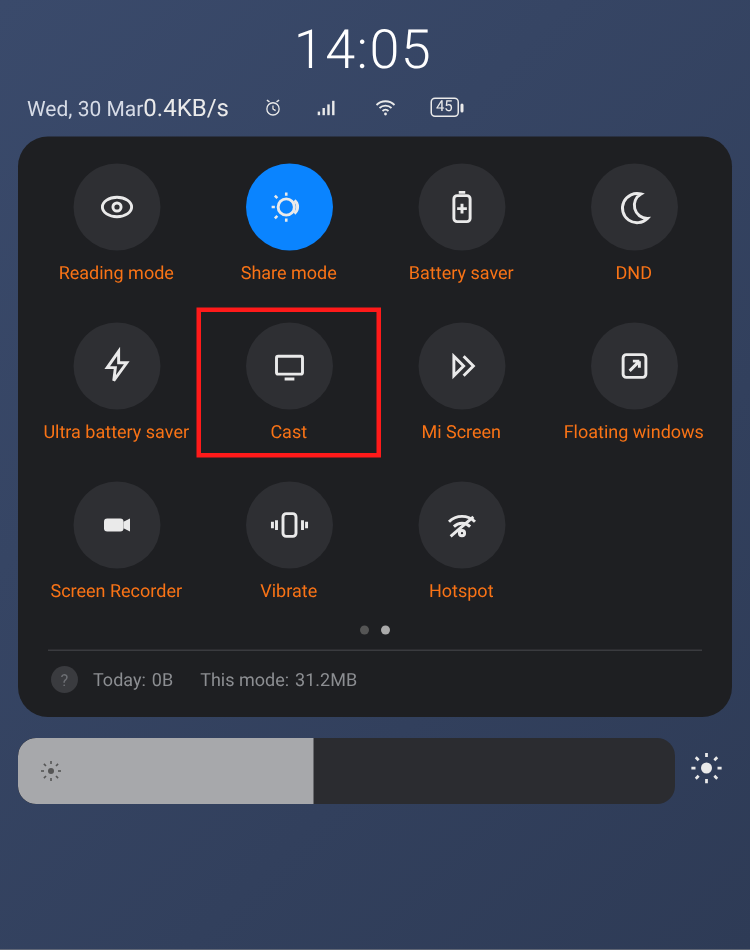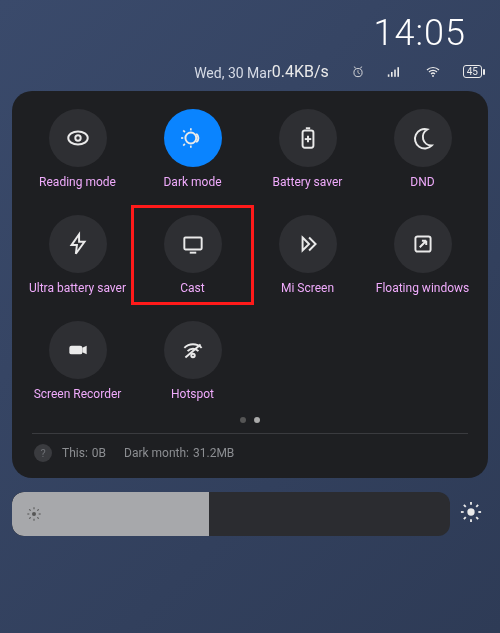--- a/index.html
+++ b/index.html
@@ -1,49 +1,49 @@
 <!DOCTYPE html>
 <html><head>
 <meta charset="utf-8">
 <style>
   * { box-sizing: border-box; margin: 0; padding: 0; }
   html, body { width: 500px; height: 633px; overflow: hidden; font-family: -apple-system, Roboto, Arial, sans-serif; }
   body { background: linear-gradient(135deg, #3a4a6b 0%, #2e3b56 100%); color: #eaeaea; }
 
-  .statusbar { display: flex; justify-content: flex-end; align-items: flex-start; padding: 12px 34px 4px 18px; }
+  .statusbar { display: flex; justify-content: center; align-items: flex-start; padding: 12px 34px 4px 18px; }
   .clock { font-size: 36px; font-weight: 300; color: #fff; letter-spacing: 1px; }
   .date { font-size: 14px; color: #d6dbe6; margin-top: 2px; }
   .status-icons { display:flex; align-items:center; gap:22px; }
   .batt { border:1.5px solid #eaeaea; border-radius:3px; padding:0 3px; font-size:10px; position:relative; }
   .batt::after { content:""; position:absolute; right:-4px; top:3px; width:2px; height:6px; background:#eaeaea; border-radius:1px; }
 
   .panel { margin: 10px 12px 0 12px; background: #1e1f22; border-radius: 20px; padding: 18px 8px 14px 8px; }
   .grid { display: grid; grid-template-columns: repeat(4, 1fr); row-gap: 26px; }
   .tile { display:flex; flex-direction:column; align-items:center; gap:8px; position:relative; cursor:pointer; }
   .circle { width:58px; height:58px; border-radius:50%; background:#2e2f33; display:flex; align-items:center; justify-content:center; }
   .circle.active { background:#0a84ff; }
-  .tlabel { font-size:12px; color:#f0abfc; text-align:center; white-space:nowrap; }
+  .tlabel { font-size:12px; color:#f97316; text-align:center; white-space:nowrap; }
   .highlight { position:absolute; inset:-10px -4px -10px -4px; border:3px solid #ff1a1a; pointer-events:none; }
   svg.icon { width:26px; height:26px; stroke:#eaeaea; fill:none; stroke-width:1.8; }
   svg.icon.fill { fill:#eaeaea; stroke:none; }
 
   .pager { display:flex; justify-content:center; gap:8px; margin:16px 0 10px; }
   .dot { width:6px; height:6px; border-radius:50%; background:#555; }
   .dot.active { background:#aaa; }
   .divider { height:1px; background:#3a3b3f; margin:0 12px; }
   .usage { display:flex; align-items:center; gap:10px; color:#8c8e92; font-size:12px; padding:10px 14px 2px 14px; }
   .usage .q { width:18px; height:18px; border-radius:50%; background:#3a3b3f; display:flex; align-items:center; justify-content:center; font-size:11px; color:#6e7075; }
 
   .brightness { display:flex; align-items:center; gap:10px; margin:14px 12px 0 12px; }
   .track { flex:1; height:44px; background:#2b2c30; border-radius:12px; position:relative; overflow:hidden; }
   .thumb { position:absolute; left:0; top:0; bottom:0; width:45%; background:#a7a8ab; border-radius:12px 0 0 12px; display:flex; align-items:center; padding-left:14px; }
   .sun-small { width:16px; height:16px; }
   .sun-big { width:22px; height:22px; margin-right:6px; }
 
-  .row2 { margin-top:4px; display:flex; justify-content:flex-end; align-items:center; padding:0 18px 0 18px; }
+  .row2 { margin-top:4px; display:flex; justify-content:flex-start; align-items:center; padding:0 18px 0 18px; }
 </style>
 </head>
 <body>
 
 <div class="statusbar">
   <div>
     <div class="clock">14:05</div>
   </div>
   <div>
     <svg class="gear" viewBox="0 0 24 24">
@@ -83,21 +83,21 @@
           </svg>
         </div>
         <div class="tlabel">Reading mode</div>
       </div>
       <div class="tile">
         <div class="circle active">
           <svg viewBox="0 0 24 24" class="icon">
             <use href="#moon-sun-icon"></use>
           </svg>
         </div>
-        <div class="tlabel">Dark mode</div>
+        <div class="tlabel">Share mode</div>
       </div>
       <div class="tile">
         <div class="circle">
           <svg viewBox="0 0 24 24" class="icon">
             <use href="#battery-plus-icon"></use>
           </svg>
         </div>
         <div class="tlabel">Battery saver</div>
       </div>
       <div class="tile">
@@ -141,40 +141,48 @@
         </div>
         <div class="tlabel">Floating windows</div>
       </div>
       <div class="tile">
         <div class="circle">
           <svg viewBox="0 0 24 24" class="icon fill">
             <use href="#videocam-icon"></use>
           </svg>
         </div>
         <div class="tlabel">Screen Recorder</div>
+      </div>
+      <div class="tile">
+        <div class="circle">
+          <svg viewBox="0 0 24 24" class="icon">
+            <use href="#vibrate-icon"></use>
+          </svg>
+        </div>
+        <div class="tlabel">Vibrate</div>
       </div>
       <div class="tile">
         <div class="circle">
           <svg viewBox="0 0 24 24" class="icon">
             <use href="#hotspot-icon"></use>
           </svg>
         </div>
         <div class="tlabel">Hotspot</div>
       </div>
     </div>
   <div class="pager">
     <div class="dot"></div>
     <div class="dot active"></div>
   </div>
   <div class="divider"></div>
   <div class="usage">
     <span class="q">?</span>
-    <span>This:</span>
+    <span>Today:</span>
     <span style="margin-left:-6px">0B</span>
-    <span style="margin-left:8px">Dark month:</span>
+    <span style="margin-left:8px">This mode:</span>
     <span style="margin-left:-6px">31.2MB</span>
   </div>
 </div>
 
 <div class="brightness">
   <div class="track">
     <div class="thumb">
       <svg class="sun-small" viewBox="0 0 24 24">
           <circle cx="12" cy="12" r="3" fill="#555"></circle>
           <g stroke="#555" stroke-width="1.6">

